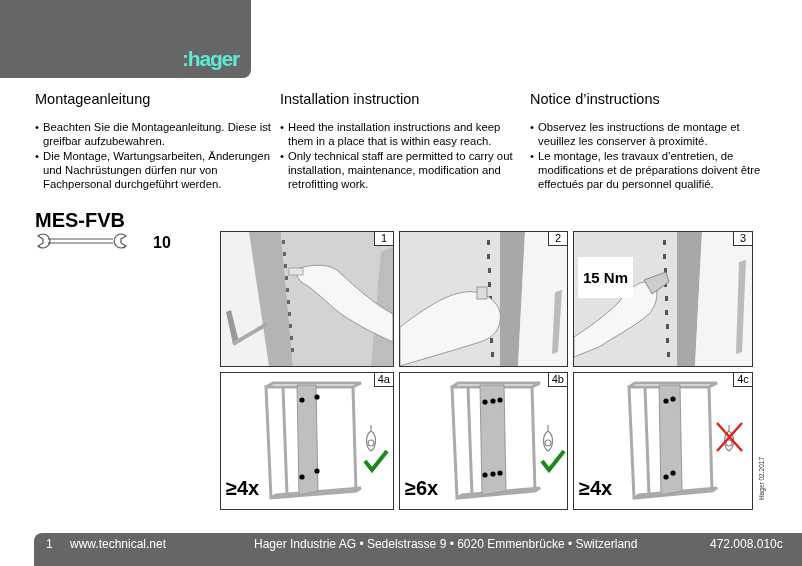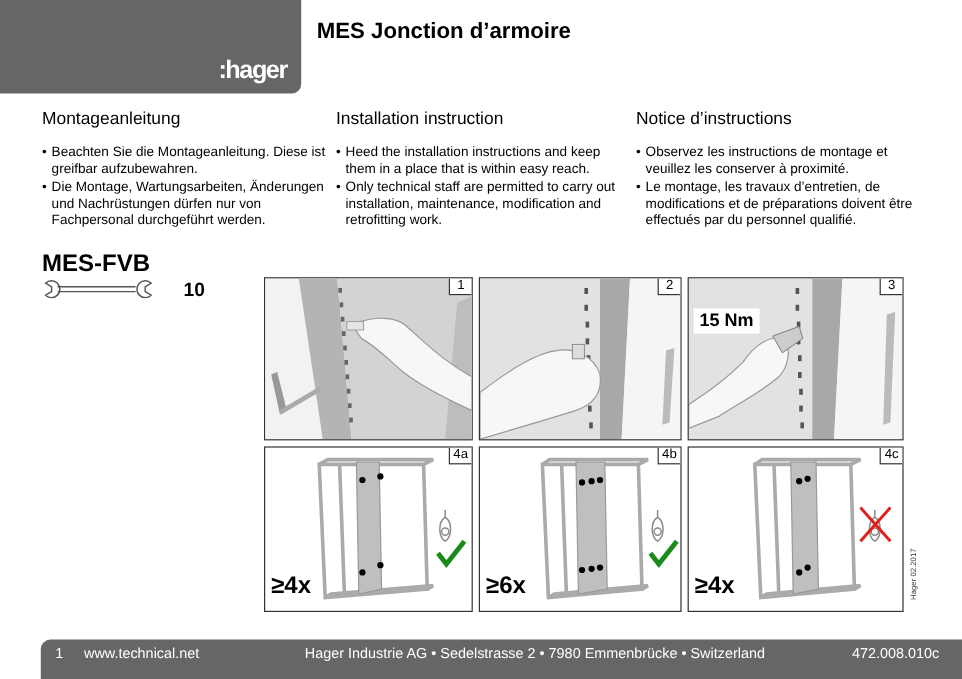--- a/index.html
+++ b/index.html
@@ -1,44 +1,43 @@
 <!DOCTYPE html>
 <html><head>
 <meta charset="utf-8">
 <style>
   html, body { margin: 0; padding: 0; }
   body { width: 802px; height: 566px; background: #ffffff; position: relative; overflow: hidden; font-family: "Liberation Sans", sans-serif; color: #000; }
   .header-block { position: absolute; left: 0; top: 0; width: 251px; height: 78px; background: #666666; border-bottom-right-radius: 8px; }
-  .logo { position: absolute; right: 12px; bottom: 7px; color: #ffffff; font-weight: bold; font-size: 21px; letter-spacing: -1.2px; }
+  .logo { position: absolute; right: 12px; bottom: 7px; color: #5eead4; font-weight: bold; font-size: 21px; letter-spacing: -1.2px; }
   .titles { position: absolute; left: 264px; top: 14px; }
   .title-line { font-weight: bold; font-size: 18.5px; line-height: 23px; white-space: nowrap; }
   .col { position: absolute; top: 90px; width: 240px; }
   .col h2 { font-size: 14.5px; font-weight: normal; margin: 0 0 12px 0; line-height: 18px; }
   .col ul { list-style: none; margin: 0; padding: 0; }
   .col li { position: relative; padding-left: 8px; font-size: 11.3px; line-height: 14px; margin-bottom: 1px; }
   .col li .dot { position: absolute; left: 0; top: 0; }
   .product-code { position: absolute; left: 35px; top: 209px; font-weight: bold; font-size: 20px; }
   .wrench { position: absolute; left: 35px; top: 233px; }
   .wrench-size { position: absolute; left: 153px; top: 234px; font-weight: bold; font-size: 16px; }
   .panel { position: absolute; border: 1.3px solid #333; background: #fff; overflow: hidden; }
   .panel-num { position: absolute; top: -1px; right: -1px; border: 1px solid #333; background: #fff; font-size: 11px; padding: 0 3px; line-height: 13px; min-width: 12px; text-align: center; }
-  .torque { position: absolute; left: 4px; top: 25px; background: #fff; font-weight: bold; font-size: 15px; padding: 2px 5px; }
+  .torque { position: absolute; left: 4px; top: 25px; background: #fff; font-weight: bold; font-size: 15px; padding: 12px 5px; }
   .count { position: absolute; left: 5px; top: 56px; font-weight: bold; font-size: 20px; margin-top: 48px; }
   .date-vert { position: absolute; left: 758px; top: 500px; transform: rotate(-90deg); transform-origin: left top; font-size: 6.5px; color: #333; white-space: nowrap; }
   .footer { position: absolute; left: 34px; top: 533px; width: 768px; height: 33px; background: #666666; border-top-left-radius: 8px; color: #fff; font-size: 12px; }
   .footer span { position: absolute; top: 4px; white-space: nowrap; }
 </style>
 </head>
 <body>
 
 <div class="header-block">
   <div class="logo">:hager</div>
 </div>
 <div class="titles">
-  <div class="title-line">MES Jonction d’armoire</div>
 </div>
 
 <div class="col" style="left:35px;">
   <h2>Montageanleitung</h2>
   <ul>
     <li><span class="dot">•</span><span>Beachten Sie die Montageanleitung. Diese ist greifbar aufzubewahren.</span></li>
     <li><span class="dot">•</span><span>Die Montage, Wartungsarbeiten, Änderungen und Nachrüstungen dürfen nur von Fachpersonal durchgeführt werden.</span></li>
   </ul>
 </div>
 <div class="col" style="left:280px; width:235px;">
@@ -216,15 +215,15 @@
   </svg>
   <div class="count">≥4x</div>
   <div class="panel-num">4c</div>
 </div>
 
 <div class="date-vert">Hager  02.2017</div>
 
 <div class="footer">
   <span style="left:12px;">1</span>
   <span style="left:36px;">www.technical.net</span>
-  <span style="left:220px;">Hager Industrie AG • Sedelstrasse 2 • 7980 Emmenbrücke • Switzerland</span>
+  <span style="left:220px;">Hager Industrie AG • Sedelstrasse 9 • 6020 Emmenbrücke • Switzerland</span>
   <span style="left:676px;">472.008.010c</span>
 </div>
 
 </body></html>

